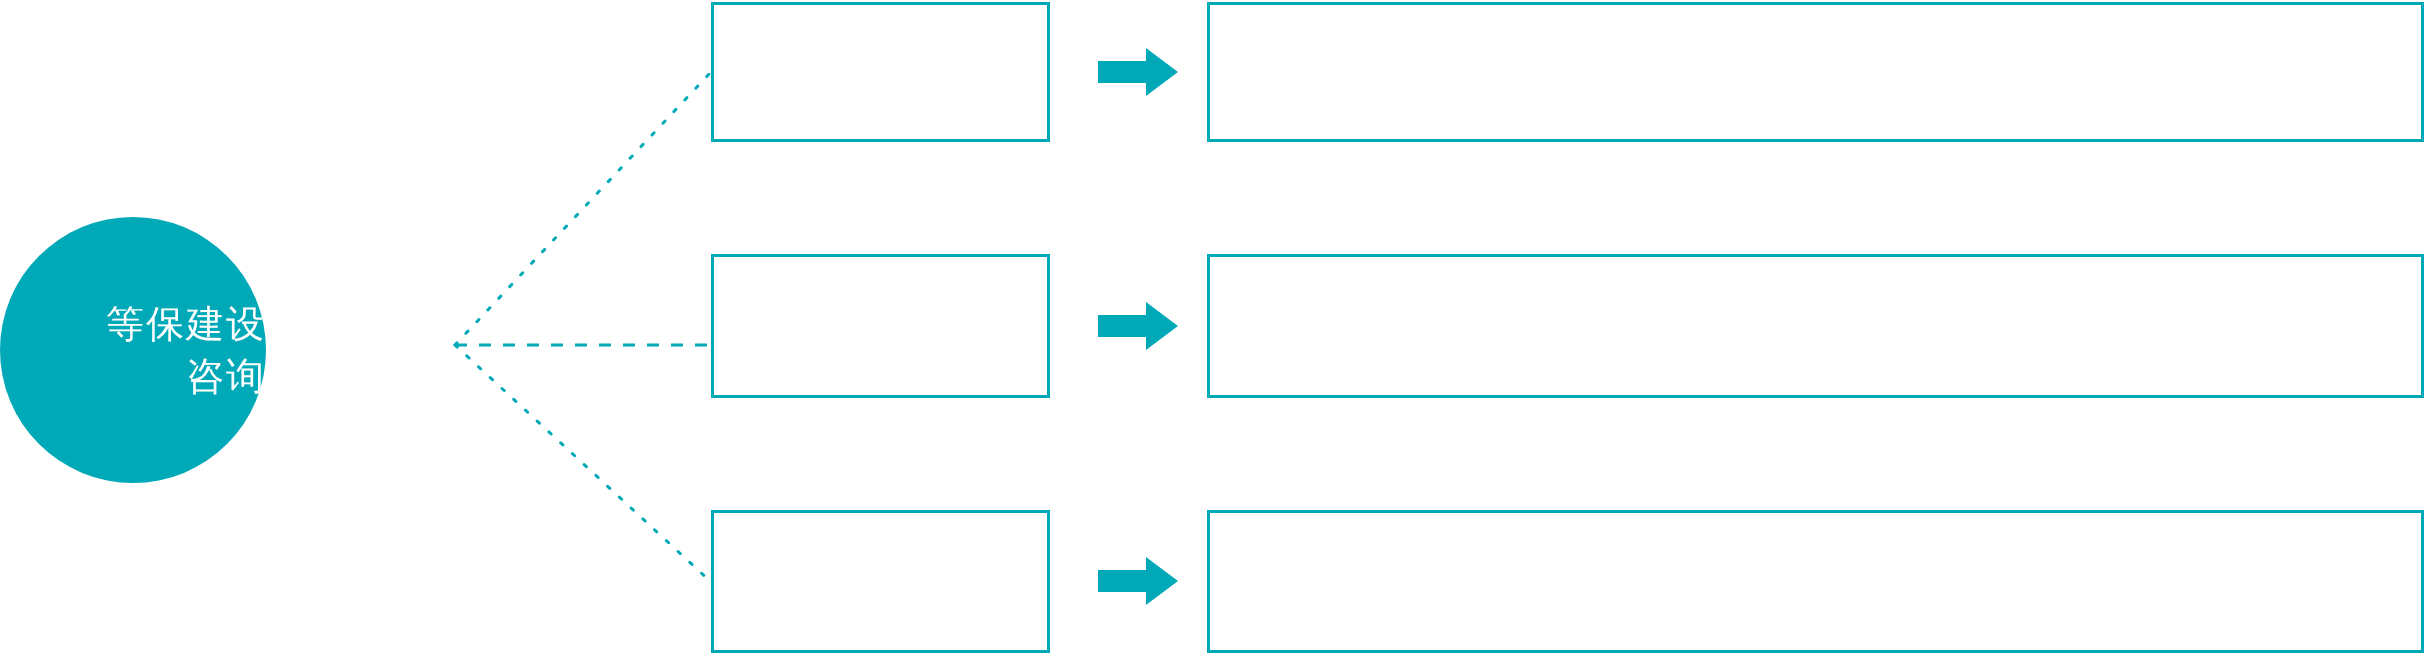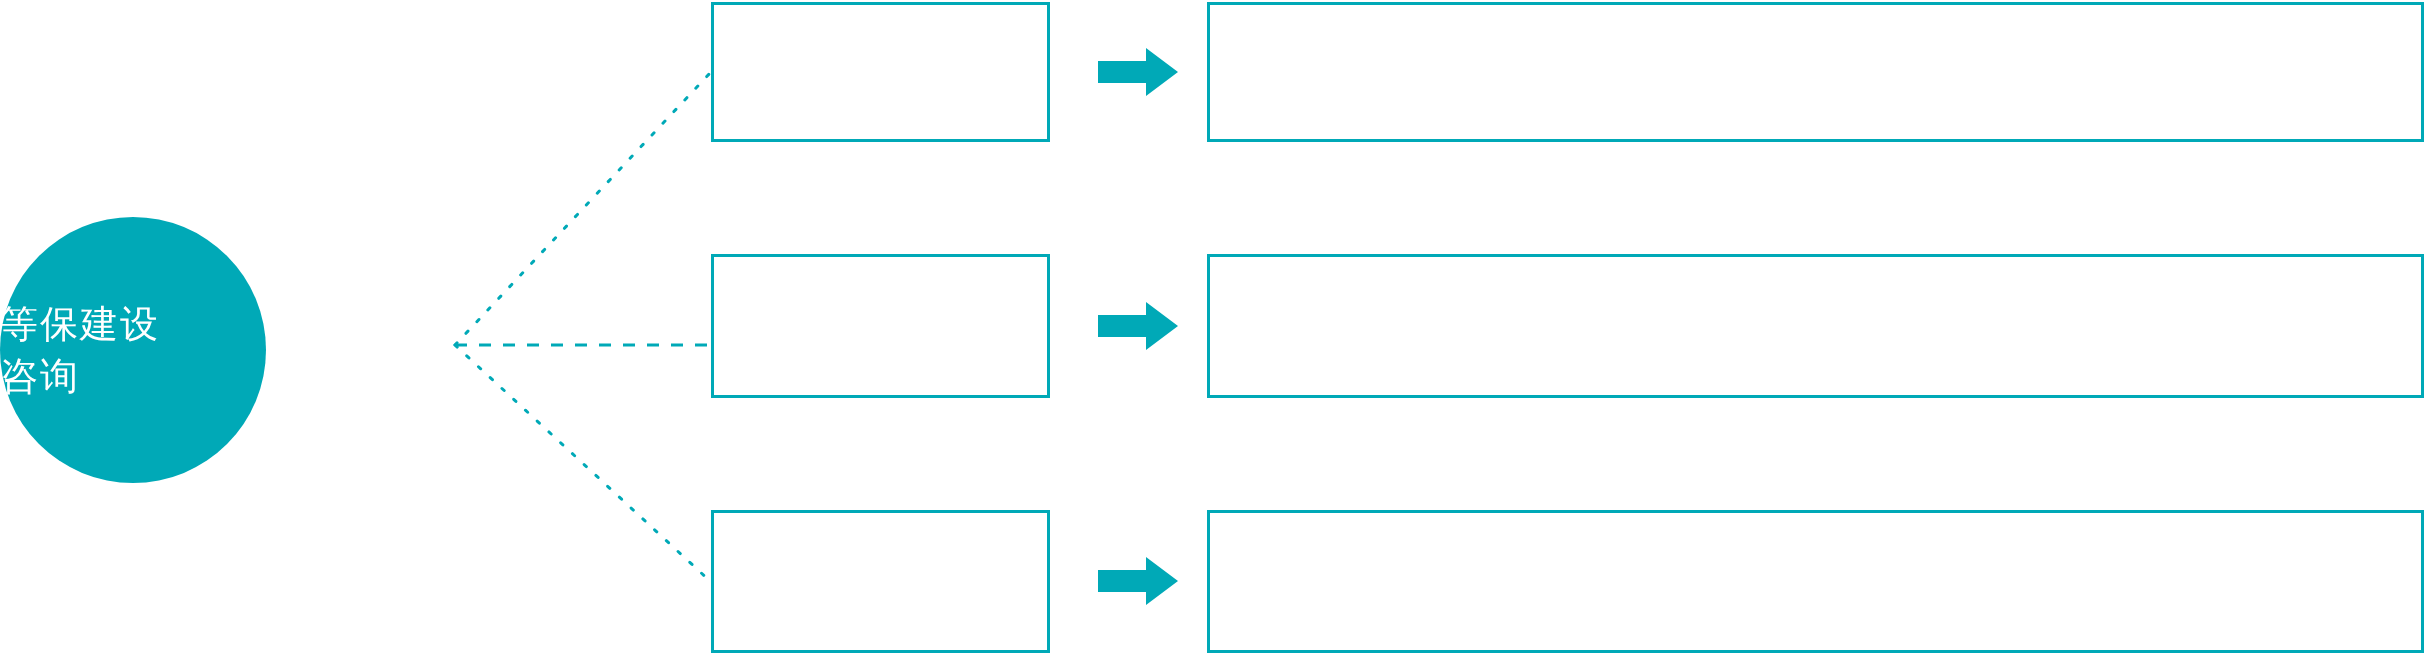--- a/index.html
+++ b/index.html
@@ -23,21 +23,21 @@
   .hub {
     position: absolute;
     left: 0px;
     top: 217px;
     width: 266px;
     height: 266px;
     border-radius: 50%;
     background: #00a9b7;
     display: flex;
     flex-direction: column;
-    align-items: flex-start;
+    align-items: flex-end;
     justify-content: center;
     box-sizing: border-box;
   }
   .hub-line {
     color: #ffffff;
     font-size: 38px;
     line-height: 1.38;
     letter-spacing: 2px;
     font-weight: 400;
     white-space: nowrap;

